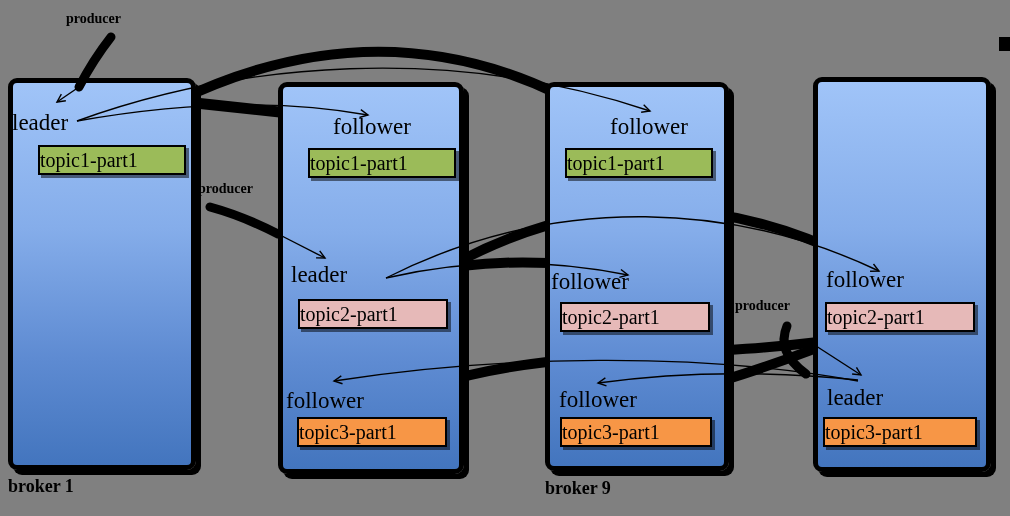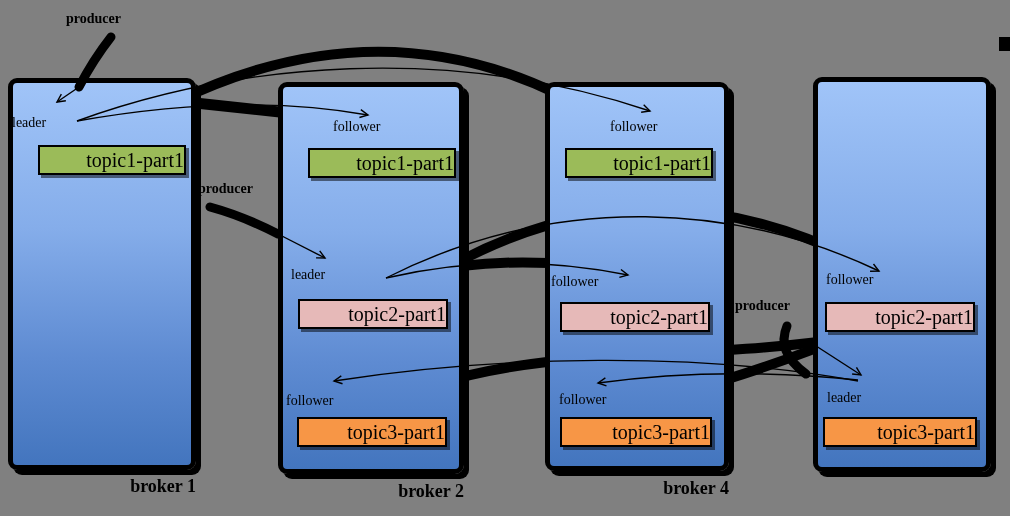--- a/index.html
+++ b/index.html
@@ -5,24 +5,24 @@
   html,body{margin:0;padding:0;}
   .stage{position:relative;width:1010px;height:516px;background:#808080;overflow:hidden;
          font-family:"Liberation Serif", serif;color:#000;}
   svg.layer{position:absolute;left:0;top:0;pointer-events:none;}
   .thick-layer{z-index:0;}
   .arrow-layer{z-index:3;}
   .broker{position:absolute;z-index:1;box-sizing:border-box;border:5px solid #000;border-radius:9px;
           background:linear-gradient(180deg,#A0C4F8 0%,#85ADEA 38%,#5E8BD2 72%,#4375BE 100%);
           box-shadow:5px 5px 0 #000;}
   .topic{position:absolute;z-index:2;box-sizing:border-box;height:30px;border:2px solid #000;
-         box-shadow:3px 3px 0 rgba(0,0,0,0.5);text-align:right;font-size:20px;line-height:26px;}
-  .role{position:absolute;z-index:2;font-size:14px;line-height:20px;}
+         box-shadow:3px 3px 0 rgba(0,0,0,0.5);text-align:left;font-size:20px;line-height:26px;}
+  .role{position:absolute;z-index:2;font-size:23px;line-height:20px;}
   .producer{position:absolute;z-index:3;font-size:14px;font-weight:bold;line-height:19px;}
-  .bname{position:absolute;z-index:2;font-size:18px;font-weight:bold;text-align:right;line-height:20px;}
+  .bname{position:absolute;z-index:2;font-size:18px;font-weight:bold;text-align:left;line-height:20px;}
   .notch{position:absolute;z-index:4;background:#000;}
 </style>
 </head>
 <body>
 
 <div class="stage" style="background-color: rgb(128, 128, 128);">
 
   <svg class="layer thick-layer" width="1010" height="516" viewBox="0 0 1010 516">
     <path d="M130,96 L335,118" stroke="#000" stroke-width="11" fill="none"></path>
     <path d="M175,102 Q375,5 560,95" stroke="#000" stroke-width="10" fill="none" stroke-linecap="round"></path>
@@ -55,22 +55,21 @@
   <div class="role" style="left:826px;top:270px;">follower</div>
   <div class="role" style="left:286px;top:391px;">follower</div>
   <div class="role" style="left:559px;top:390px;">follower</div>
   <div class="role" style="left:827px;top:388px;">leader</div>
 
   <div class="producer" style="left:66px;top:9px;">producer</div>
   <div class="producer" style="left:198px;top:179px;">producer</div>
   <div class="producer" style="left:735px;top:296px;">producer</div>
 
   <div class="bname" style="left:8px;top:476px;width:188px;">broker 1</div>
-  <div class="bname" style="left:278px;top:481px;width:186px;">broker 2</div>
-  <div class="bname" style="left:545px;top:478px;width:184px;">broker 4</div>
+  <div class="bname" style="left:545px;top:478px;width:184px;">broker 9</div>
 
   <svg class="layer arrow-layer" width="1010" height="516" viewBox="0 0 1010 516">
     <defs>
       <marker id="ah" markerUnits="userSpaceOnUse" markerWidth="14" markerHeight="12" refX="9" refY="5" orient="auto">
         <path d="M1,1 L9,5 L1,9" fill="none" stroke="#000" stroke-width="1.4"></path>
       </marker>
     </defs>
 
     <path d="M111,37 Q93,60 79,87" stroke="#000" stroke-width="9" fill="none" stroke-linecap="round"></path>
     <path d="M210,207 Q243,216 278,234" stroke="#000" stroke-width="9" fill="none" stroke-linecap="round"></path>

